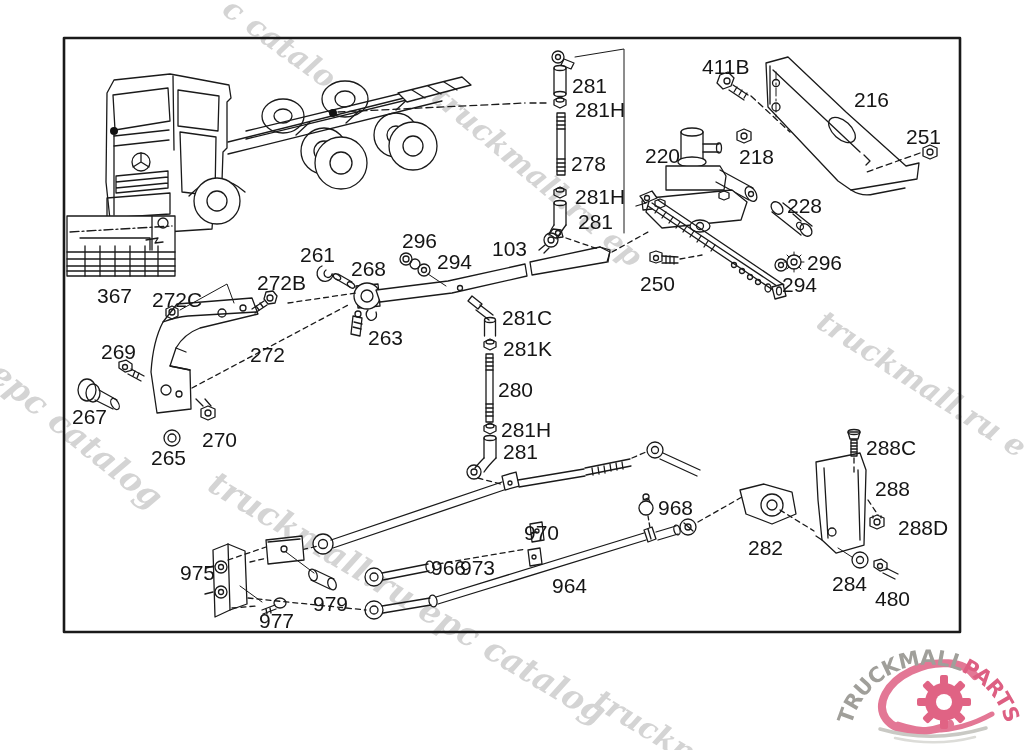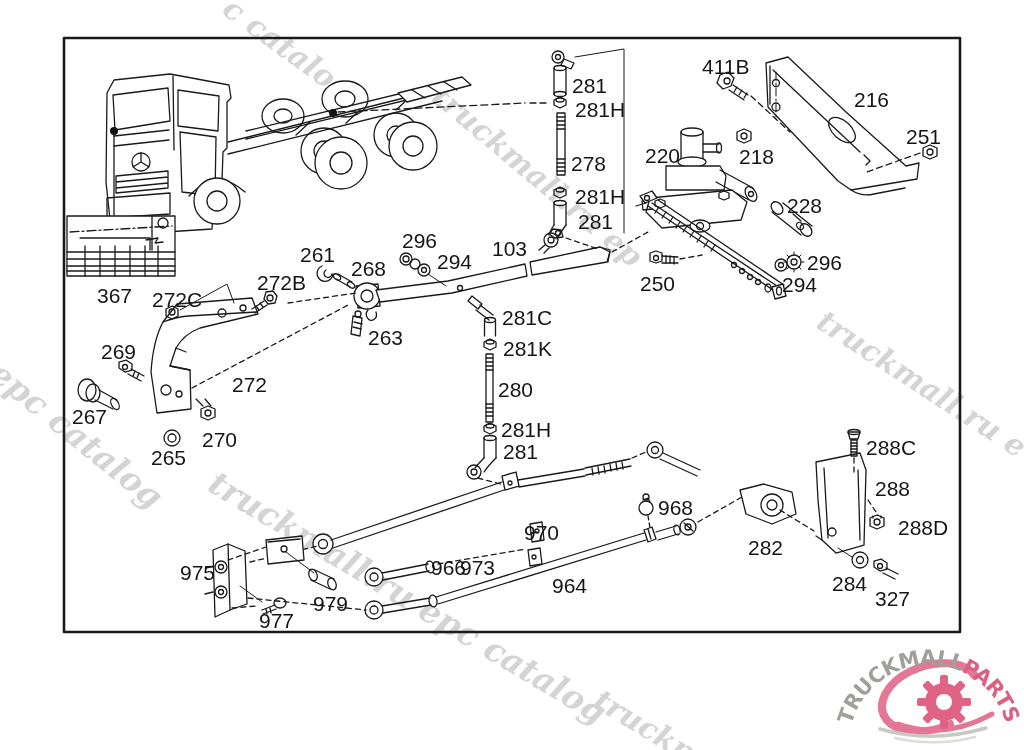--- a/index.html
+++ b/index.html
@@ -427,36 +427,36 @@
       <span class="part-label" style="left: 782px; top: 273px;">294</span>
       <span class="part-label" style="left: 402px; top: 229px;">296</span>
       <span class="part-label" style="left: 437px; top: 250px;">294</span>
       <span class="part-label" style="left: 492px; top: 237px;">103</span>
       <span class="part-label" style="left: 300px; top: 243px;">261</span>
       <span class="part-label" style="left: 351px; top: 257px;">268</span>
       <span class="part-label" style="left: 257px; top: 271px;">272B</span>
       <span class="part-label" style="left: 140px; top: 288px; margin-left: 12px;">272C</span>
       <span class="part-label" style="left: 97px; top: 284px;">367</span>
       <span class="part-label" style="left: 368px; top: 326px;">263</span>
-      <span class="part-label" style="left: 232px; top: 343px; margin-top: 30px;">272</span>
+      <span class="part-label" style="left: 250px; top: 343px;">272</span>
       <span class="part-label" style="left: 101px; top: 340px;">269</span>
       <span class="part-label" style="left: 72px; top: 405px;">267</span>
       <span class="part-label" style="left: 202px; top: 428px;">270</span>
       <span class="part-label" style="left: 151px; top: 446px;">265</span>
       <span class="part-label" style="left: 502px; top: 306px;">281C</span>
       <span class="part-label" style="left: 503px; top: 337px;">281K</span>
       <span class="part-label" style="left: 498px; top: 378px;">280</span>
       <span class="part-label" style="left: 501px; top: 418px;">281H</span>
       <span class="part-label" style="left: 503px; top: 440px;">281</span>
       <span class="part-label" style="left: 866px; top: 436px;">288C</span>
       <span class="part-label" style="left: 875px; top: 477px;">288</span>
       <span class="part-label" style="left: 898px; top: 516px;">288D</span>
       <span class="part-label" style="left: 748px; top: 536px;">282</span>
       <span class="part-label" style="left: 832px; top: 572px;">284</span>
-      <span class="part-label" style="left: 875px; top: 587px;">327</span>
+      <span class="part-label" style="left: 875px; top: 587px;">480</span>
       <span class="part-label" style="left: 658px; top: 496px;">968</span>
       <span class="part-label" style="left: 524px; top: 521px;">970</span>
       <span class="part-label" style="left: 460px; top: 512px; margin-top: 44px;">973</span>
       <span class="part-label" style="left: 431px; top: 556px;">966</span>
       <span class="part-label" style="left: 552px; top: 574px;">964</span>
       <span class="part-label" style="left: 180px; top: 561px;">975</span>
       <span class="part-label" style="left: 313px; top: 592px;">979</span>
       <span class="part-label" style="left: 259px; top: 609px;">977</span>
     </div>
 </div>

